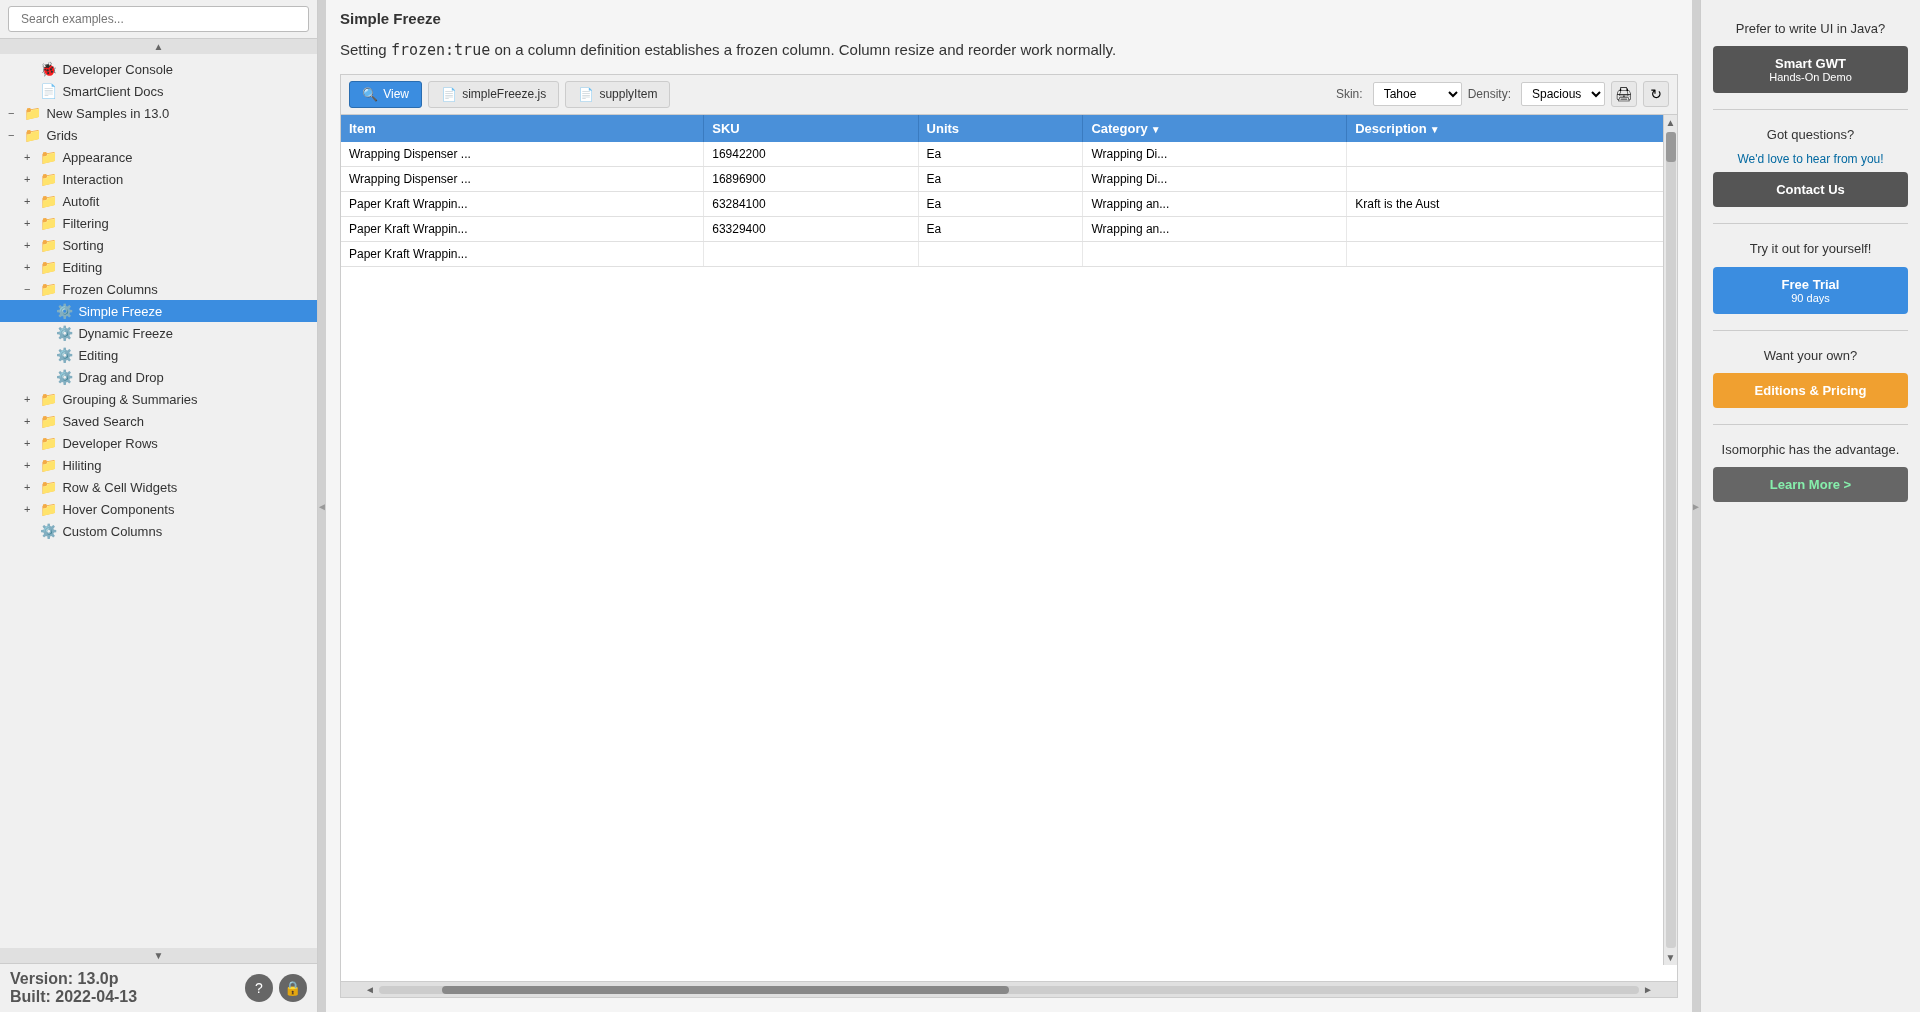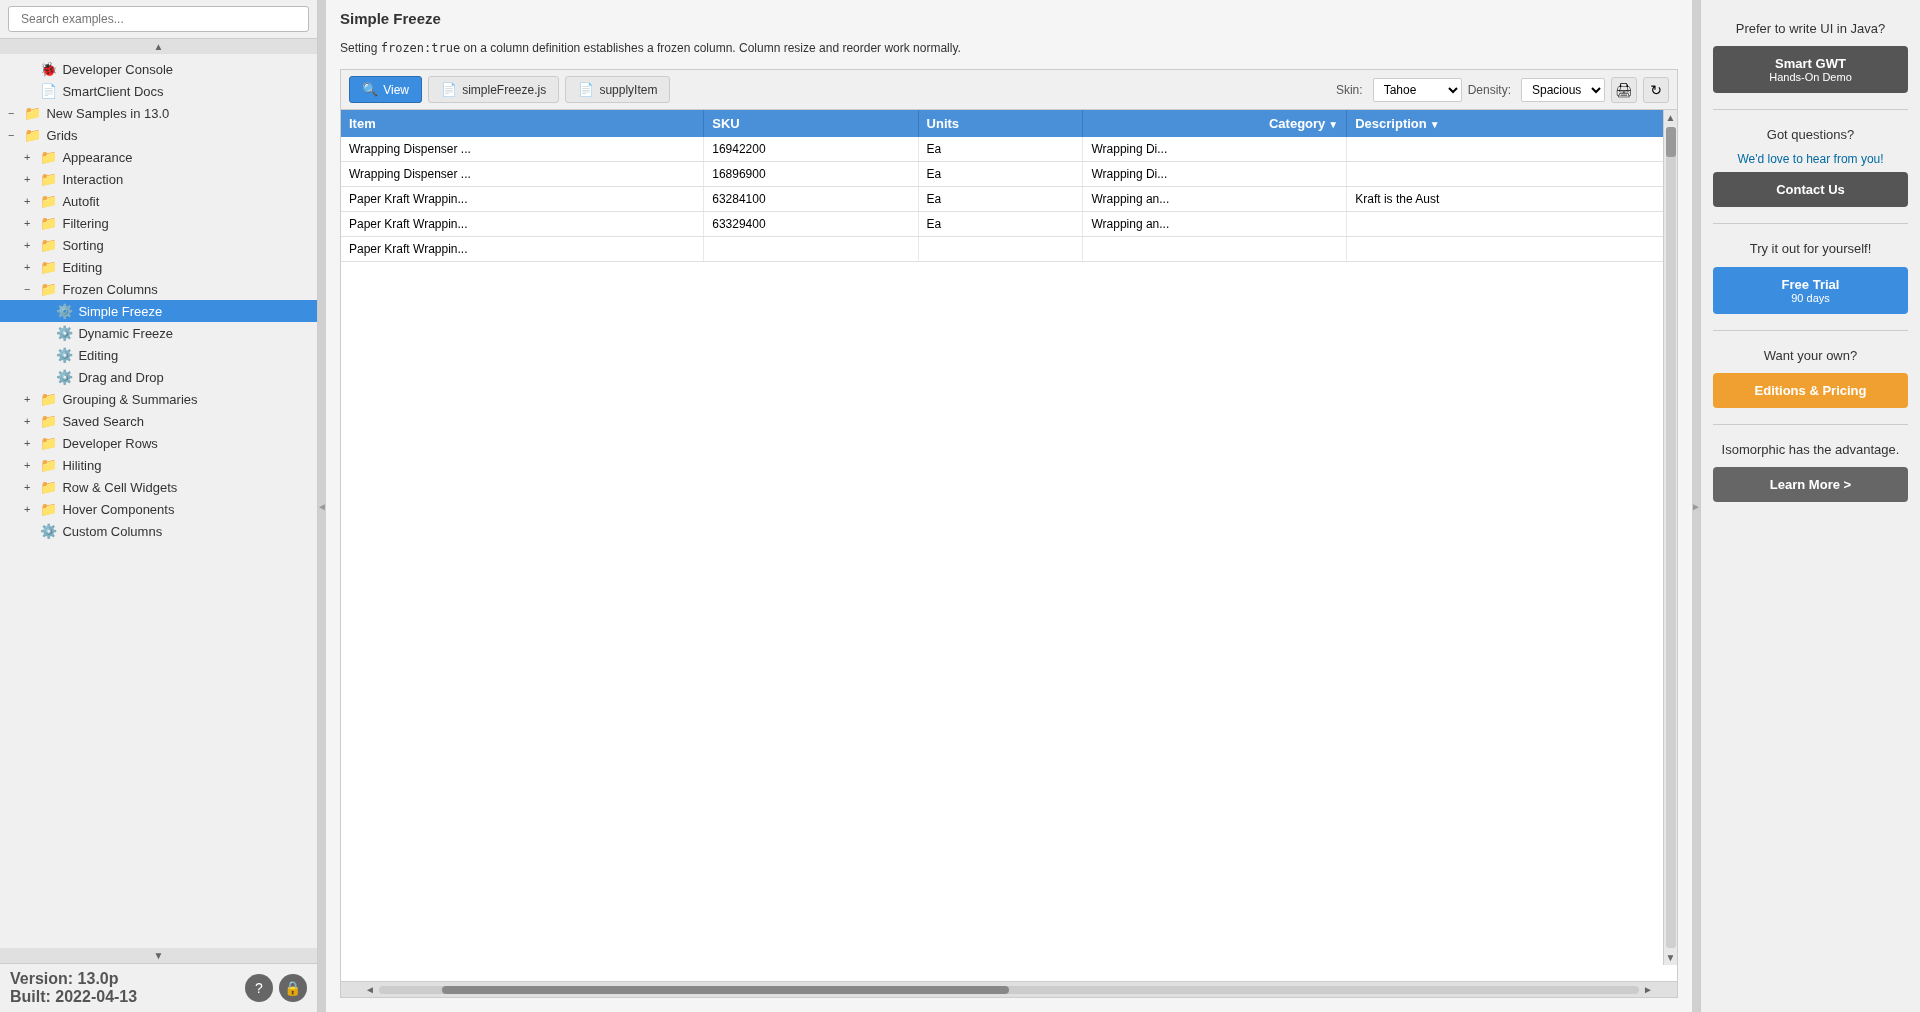--- a/index.html
+++ b/index.html
@@ -120,21 +120,21 @@
     #page-title-bar {
       padding: 10px 14px 6px;
       font-size: 15px;
       font-weight: bold;
       color: #333;
       background: #f5f5f5;
     }
 
     #description {
       padding: 6px 14px 12px;
-      font-size: 12px;
+      font-size: 15px;
       color: #333;
       line-height: 1.5;
     }
     #description code { font-family: monospace; }
 
     #demo-area {
       flex: 1;
       padding: 0 14px 14px;
       overflow: hidden;
     }
@@ -290,21 +290,21 @@
       padding: 10px 8px;
       border: none;
       border-radius: 4px;
       cursor: pointer;
       font-size: 13px;
       font-weight: bold;
     }
     .promo-btn.dark { background: #555; color: #fff; }
     .promo-btn.blue { background: #3b8de0; color: #fff; }
     .promo-btn.orange { background: #f0a030; color: #fff; }
-    .promo-btn.gray { background: #666; color: #ffffff; }
+    .promo-btn.gray { background: #666; color: #86efac; }
     .promo-btn .btn-sub { display: block; font-size: 11px; font-weight: normal; }
     .promo-divider { width: 100%; height: 1px; background: #ccc; }
 
     
     .vscroll {
       position: absolute; right: 0; top: 0; bottom: 16px; width: 14px;
       background: #e8e8e8;
       border-left: 1px solid #ccc;
       display: flex; flex-direction: column; align-items: center;
     }
@@ -487,21 +487,21 @@
         </div>
 
         <div class="grid-wrapper">
           <div class="grid-container">
             <table class="data-grid">
               <thead id="grid-thead">
               <tr>
                     <th style="width: 22%;">Item</th>
                     <th style="width: 13%;">SKU</th>
                     <th style="width: 10%;">Units</th>
-                    <th style="width: 16%; text-align: right;">Category<span class="sort-icon">▼</span></th>
+                    <th style="width: 16%;">Category<span class="sort-icon">▼</span></th>
                     <th style="width: 20%;">Description<span class="sort-icon">▼</span></th>
                   </tr>
                 </thead>
               <tbody id="grid-tbody">
                   <tr>
                     <td>Wrapping Dispenser ...</td>
                     <td>16942200</td>
                     <td>Ea</td>
                     <td>Wrapping Di...</td>
                     <td></td>

